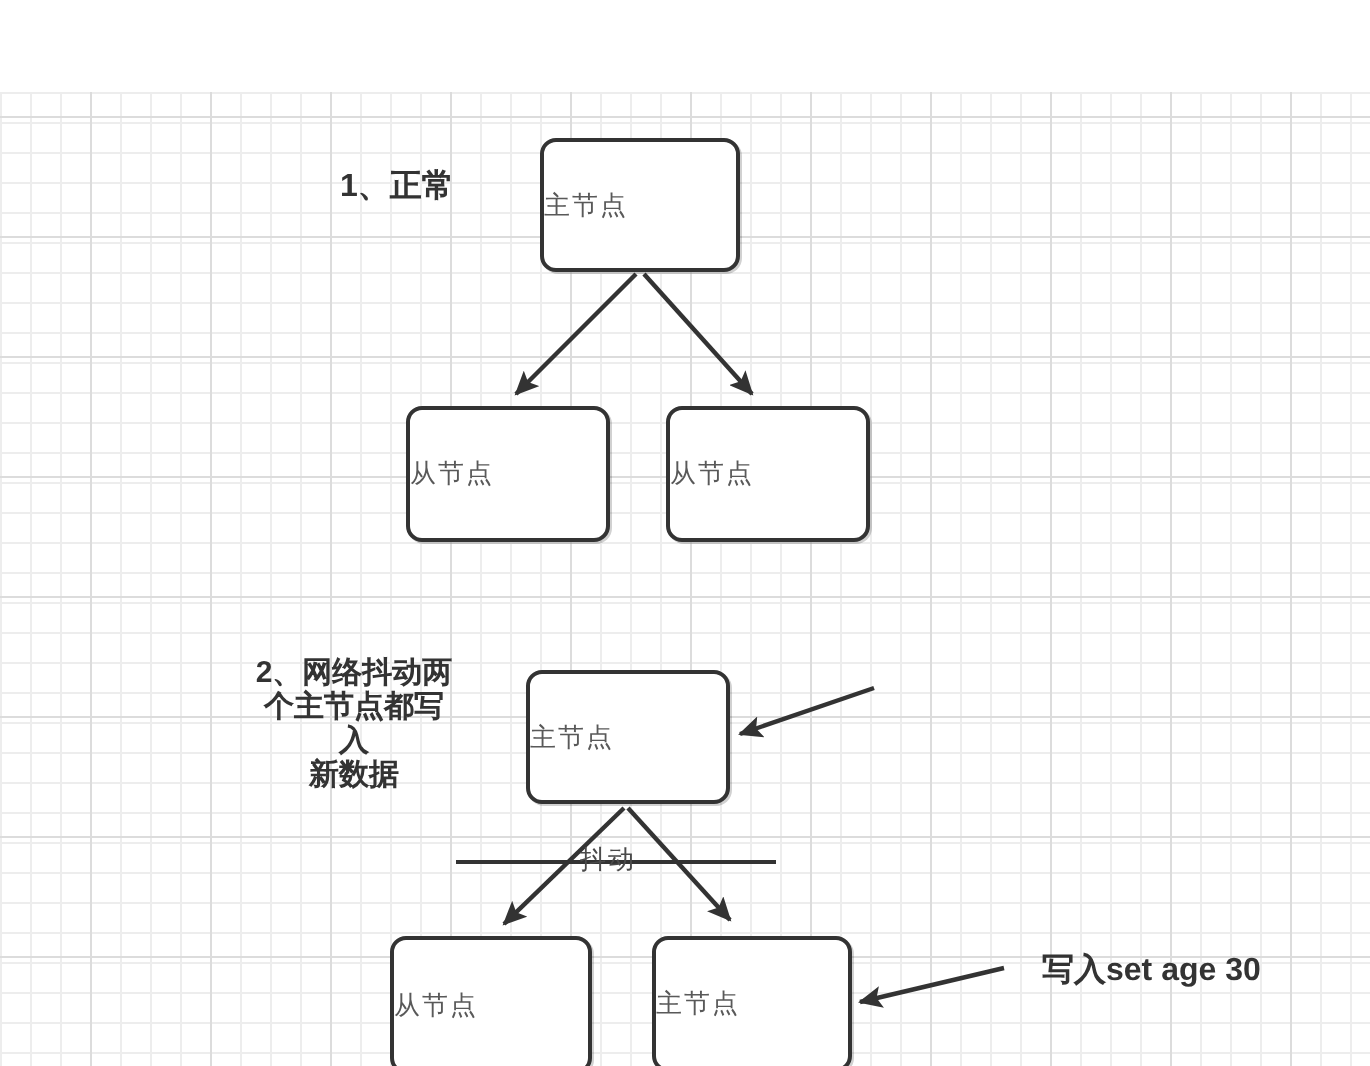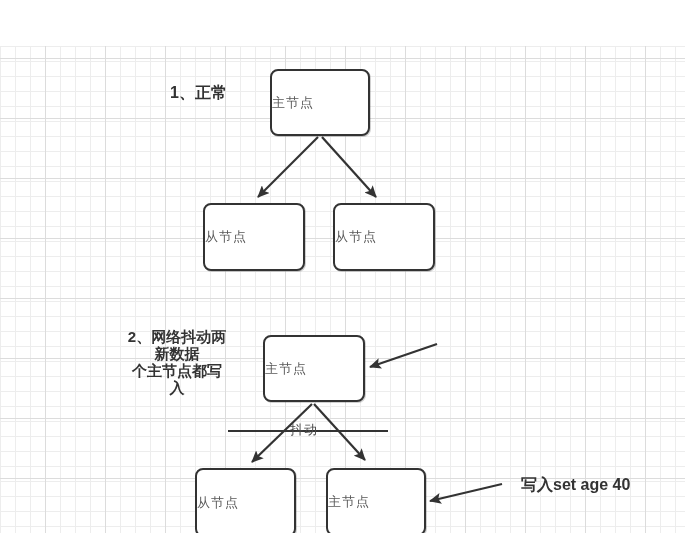--- a/index.html
+++ b/index.html
@@ -94,31 +94,31 @@
   </div>
   <div class="node n-s1-slave-left">
     <span>从节点</span>
   </div>
   <div class="node n-s1-slave-right">
     <span>从节点</span>
   </div>
 
   <div class="heading s2-title">
     <div>2、网络抖动两</div>
+    <div>个主节点都写入</div>
     <div>新数据</div>
-    <div>个主节点都写入</div>
   </div>
 
   <div class="node n-s2-master">
     <span>主节点</span>
   </div>
   <div class="node n-s2-slave-left">
     <span>从节点</span>
   </div>
   <div class="node n-s2-master-right">
     <span>主节点</span>
   </div>
 
   <div class="jitter-label">抖动</div>
 
-  <div class="annotation ann-2">写入set age 40</div>
+  <div class="annotation ann-2">写入set age 30</div>
 
 </div>
 
 </body></html>

